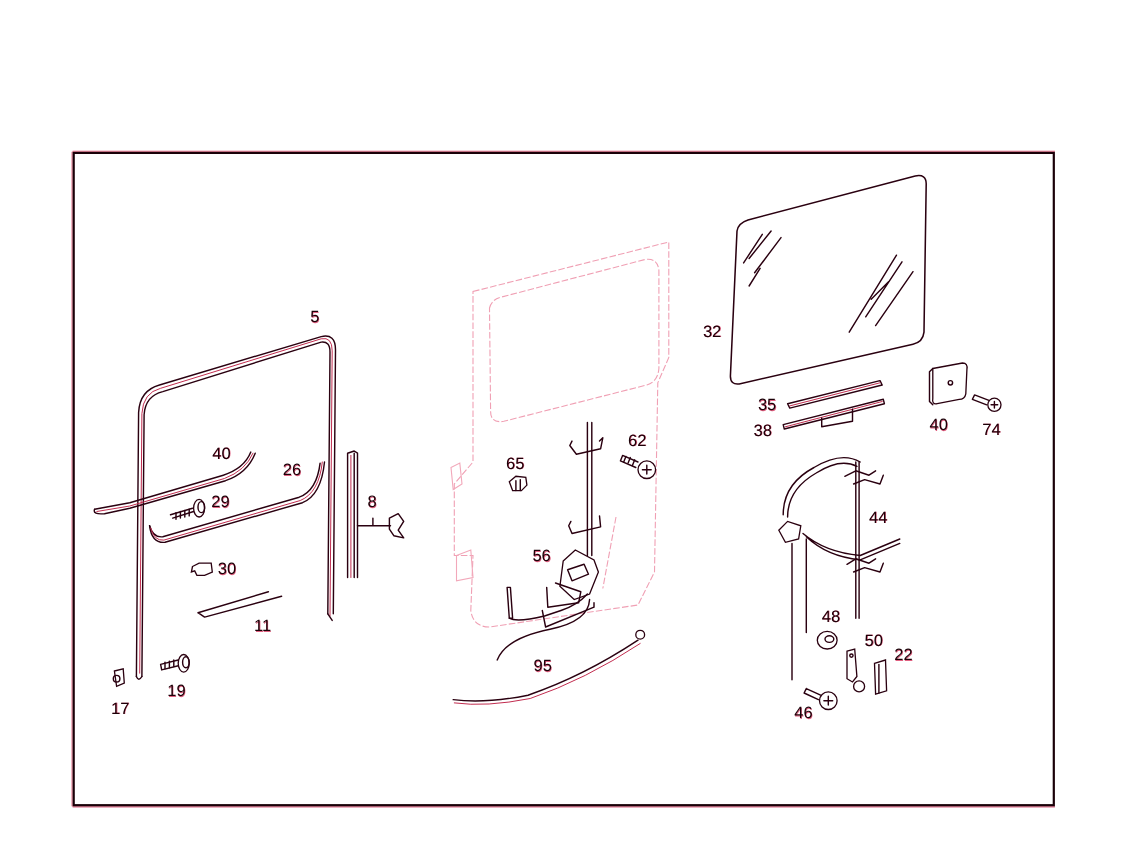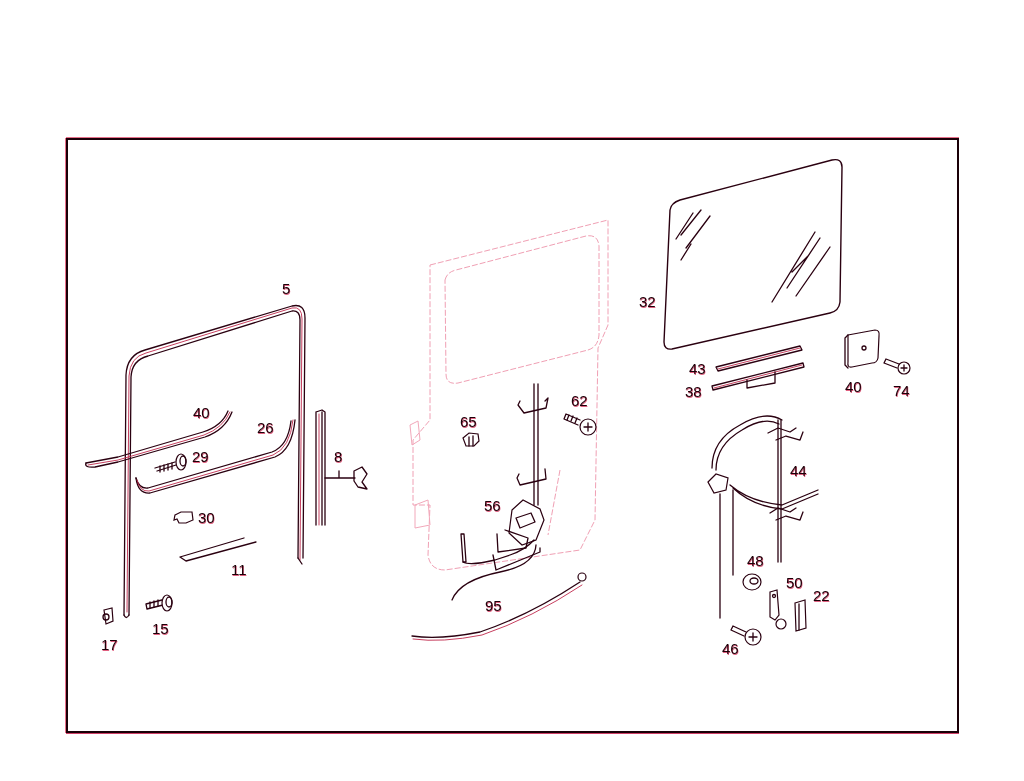--- a/index.html
+++ b/index.html
@@ -182,28 +182,28 @@
   </g>
 </svg>
 
 <span class="label" style="left:282px;top:281px">5</span>
 <span class="label" style="left:193px;top:405px">40</span>
 <span class="label" style="left:257px;top:420px">26</span>
 <span class="label" style="left:192px;top:449px">29</span>
 <span class="label" style="left:334px;top:449px">8</span>
 <span class="label" style="left:198px;top:510px">30</span>
 <span class="label" style="left:231px;top:562px">11</span>
-<span class="label" style="left:152px;top:621px">15</span>
+<span class="label" style="left:152px;top:621px">19</span>
 <span class="label" style="left:101px;top:637px">17</span>
 <span class="label" style="left:460px;top:414px">65</span>
 <span class="label" style="left:571px;top:393px">62</span>
 <span class="label" style="left:484px;top:498px">56</span>
 <span class="label" style="left:485px;top:598px">95</span>
 <span class="label" style="left:639px;top:294px">32</span>
-<span class="label" style="left:689px;top:361px">43</span>
+<span class="label" style="left:689px;top:361px">35</span>
 <span class="label" style="left:685px;top:384px">38</span>
 <span class="label" style="left:845px;top:379px">40</span>
 <span class="label" style="left:893px;top:383px">74</span>
 <span class="label" style="left:790px;top:463px">44</span>
 <span class="label" style="left:747px;top:553px">48</span>
 <span class="label" style="left:786px;top:575px">50</span>
 <span class="label" style="left:813px;top:588px">22</span>
 <span class="label" style="left:722px;top:641px">46</span>
 
 </body></html>

